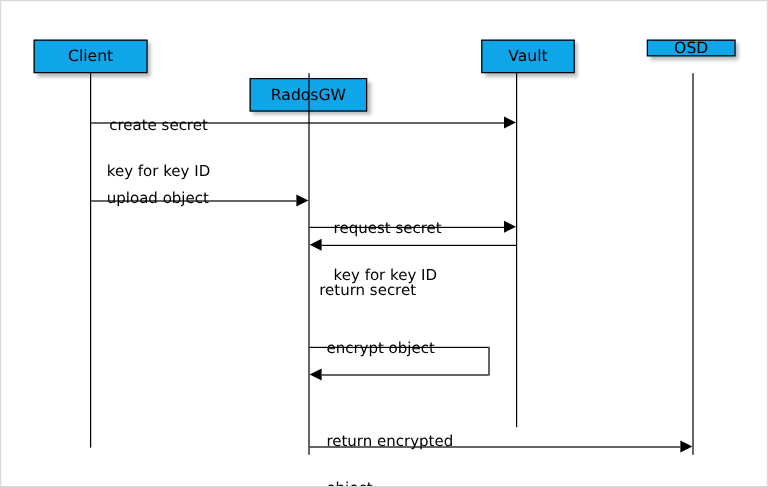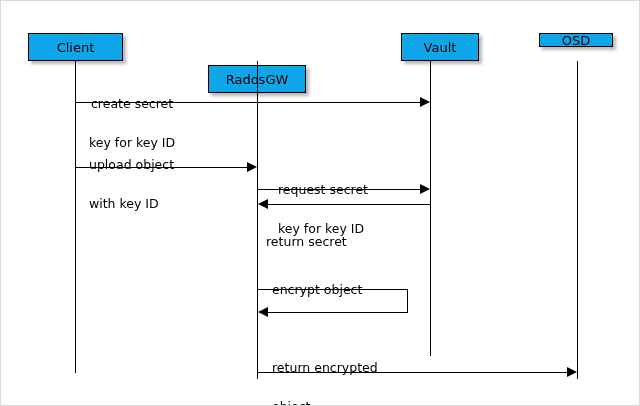--- a/index.html
+++ b/index.html
@@ -105,21 +105,20 @@
 
   <div class="msg-label" style="left:88px; top:70px;text-align:center;">
     <div>create secret</div>
     <div>key for key ID</div>
   </div>
   <div class="msg-line" style="left:75px; top:101px; width:344px;"></div>
   <div class="arrowhead right" style="left:419px; top:96px;"></div>
 
   <div class="msg-label" style="left:88px; top:131px;">
     <div>upload object</div>
-    <div>with key ID</div>
   </div>
   <div class="msg-line" style="left:75px; top:166px; width:171px;"></div>
   <div class="arrowhead right" style="left:246px; top:161px;"></div>
 
   <div class="msg-label" style="left:277px; top:156px;">
     <div>request secret</div>
     <div>key for key ID</div>
   </div>
   <div class="msg-line" style="left:257px; top:188px; width:162px;"></div>
   <div class="arrowhead right" style="left:419px; top:183px;"></div>

